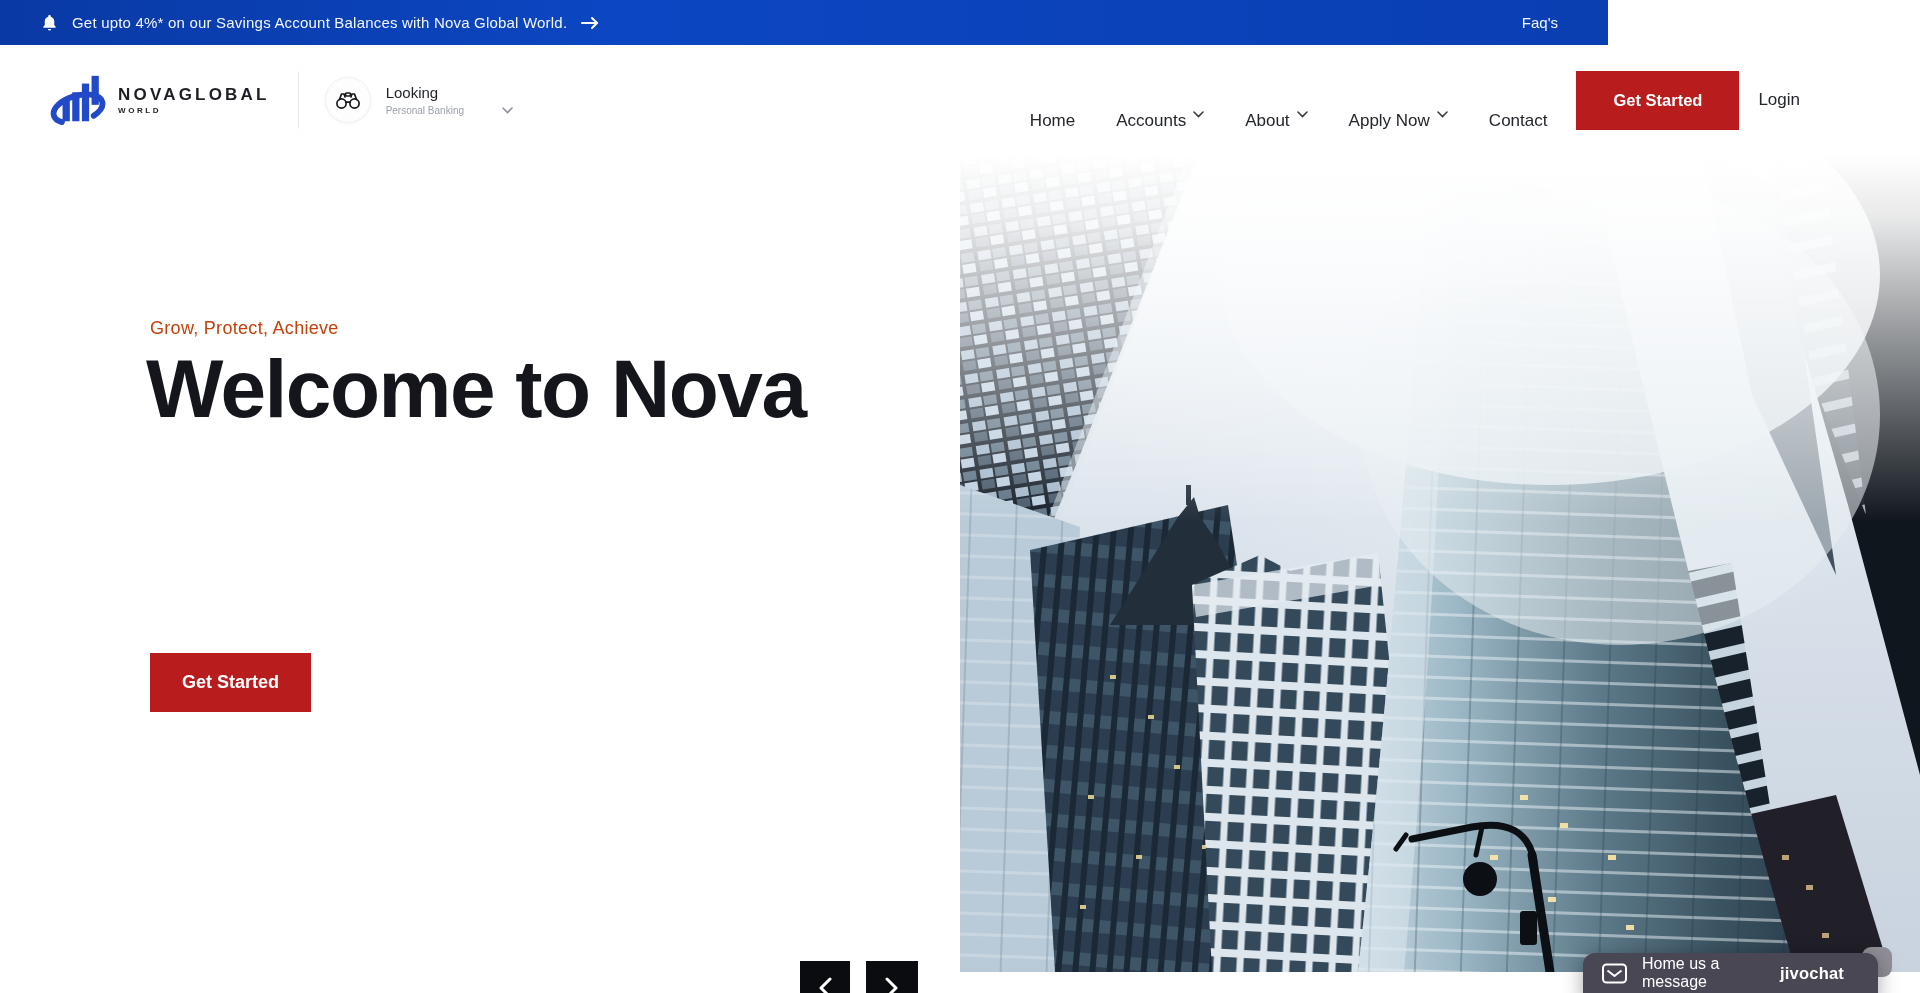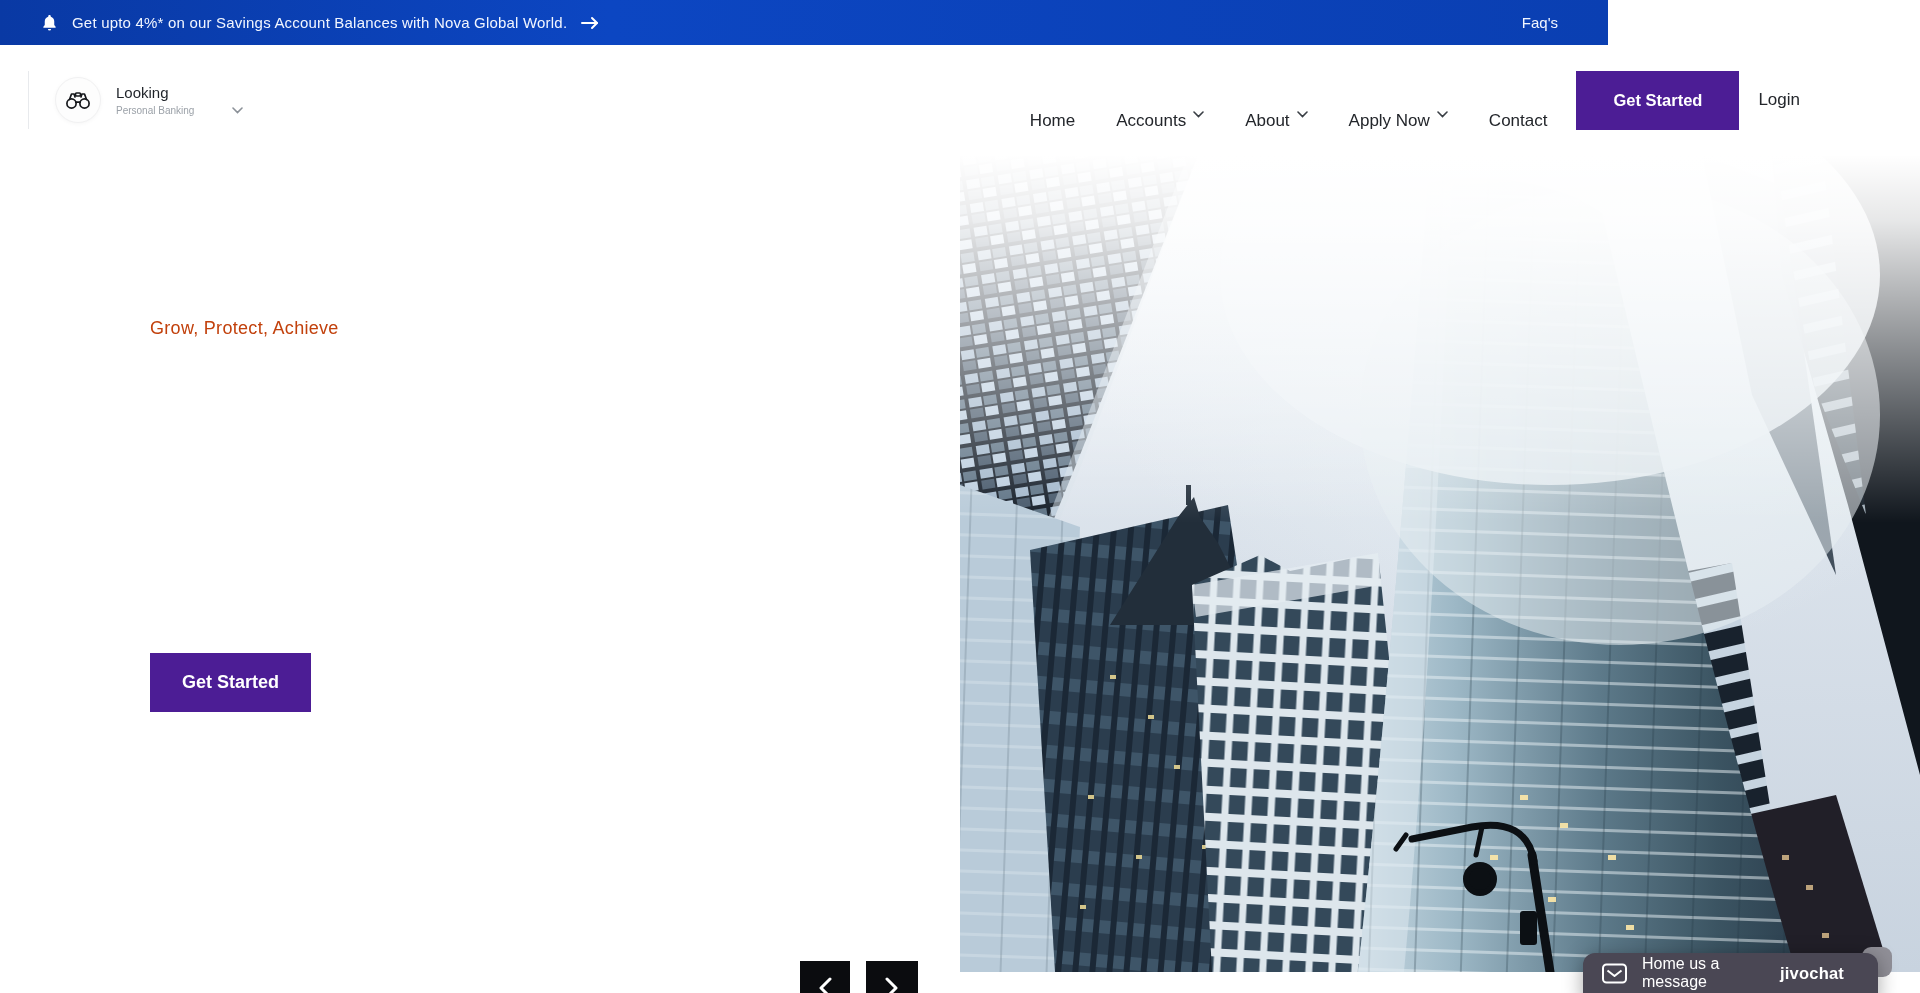--- a/index.html
+++ b/index.html
@@ -29,21 +29,21 @@
     border:1px solid #f1f1f2; box-shadow:0 1px 4px rgba(0,0,0,.04);
     display:flex; align-items:center; justify-content:center; }
   .selector-texts { display:flex; flex-direction:column; gap:4px; }
   .selector-label { font-size:15px; color:#1f2329; }
   .selector-value-row { display:flex; align-items:center; gap:38px; }
   .selector-value { font-size:10px; color:#9ba1a8; }
 
   .nav { display:flex; align-items:center; gap:41px; margin-left:auto; margin-right:120px; }
   .nav-link { display:flex; align-items:flex-start; gap:7px; font-size:17px; font-weight:500;
     color:#23262b; cursor:pointer; white-space:nowrap;margin-top:42px; }
-  .btn-dark { background:#4c1d95; color:#ffffff; border:none; cursor:pointer;
+  .btn-dark { background:#b91c1c; color:#ffffff; border:none; cursor:pointer;
     font-family:"Liberation Sans",sans-serif; }
   .header-cta { font-size:16.5px; font-weight:600; padding:20px 37px; margin-left:-12px; margin-right:-22px; }
   .login { font-size:17px; font-weight:500; color:#23262b; cursor:pointer; }
 
   
   .hero { position:absolute; left:0; top:155px; width:1920px; height:838px; background:#ffffff; overflow:hidden; }
   .eyebrow { position:absolute; left:150px; top:163px; font-size:18px; color:#c2410c; letter-spacing:.3px; }
   .hero-title { position:absolute; left:146px; top:187px; font-size:82px; line-height:1.14;
     font-weight:700; letter-spacing:-1.5px; color:#14161b; }
   .hero-desc { position:absolute; left:150px; top:397px; width:680px; font-size:20px;
@@ -83,20 +83,38 @@
       <svg width="20" height="14" viewBox="0 0 20 14" fill="none" stroke="#ffffff" stroke-width="2" stroke-linecap="round" stroke-linejoin="round">
         <path d="M2 7h15"></path>
           <path d="M12 2l5 5-5 5"></path>
       </svg>
     </span>
   </div>
   <div class="topbar-faqs">Faq's</div>
 </div>
 
 <div class="header">
+  <div class="brand">
+    <span style="display:flex;">
+      <svg width="58" height="52" viewBox="0 0 60 52">
+        <g fill="#2149c8">
+          <rect x="13" y="26" width="7.5" height="22"></rect>
+          <rect x="23" y="18" width="7.5" height="30"></rect>
+          <rect x="33" y="9" width="7.5" height="39"></rect>
+          <rect x="43" y="1" width="7.5" height="47" opacity="0"></rect>
+        </g>
+        <rect x="43" y="1" width="7.5" height="30" fill="#2149c8"></rect>
+        <ellipse cx="29" cy="35" rx="26" ry="13.5" fill="none" stroke="#2149c8" stroke-width="6" transform="rotate(-16 29 35)" stroke-dasharray="100 34" stroke-dashoffset="-52" stroke-linecap="round"></ellipse>
+      </svg>
+    </span>
+    <span class="brand-text">
+      <span class="brand-name">NOVAGLOBAL</span>
+      <span class="brand-world">WORLD</span>
+    </span>
+  </div>
 
   <div class="header-divider"></div>
 
   <div class="selector">
     <span class="selector-circle">
       <svg width="26" height="22" viewBox="0 0 26 22" fill="none" stroke="#16181c" stroke-width="1.7" stroke-linecap="round" stroke-linejoin="round">
         <circle cx="6.5" cy="14.5" r="4.6"></circle>
         <circle cx="19.5" cy="14.5" r="4.6"></circle>
         <path d="M10.8 13.2h4.4"></path>
         <path d="M4.5 10.5l2-5.5h2.6l.9 3"></path>
@@ -269,21 +287,21 @@
       <path d="M574 706 Q566 662 512 672 L452 684" stroke-width="7"></path>
       <path d="M522 672 L516 700" stroke-width="5"></path>
       <circle cx="520" cy="724" r="14" stroke-width="6" fill="#0c1014"></circle>
       <path d="M446 680 l-10 14" stroke-width="5"></path>
     </g>
     <rect x="560" y="756" width="17" height="34" rx="3" fill="#0c1014"></rect>
   </svg>
 
   <div class="eyebrow">Grow, Protect, Achieve</div>
   <h1 class="hero-title">
-    <br>
+    <span>Welcome to Nova</span><br>
   </h1>
   <button class="btn-dark hero-cta">Get Started</button>
 
   <button class="slider-btn slider-prev">
     <span style="display:flex;">
       <svg width="14" height="22" viewBox="0 0 14 22" fill="none" stroke="#ffffff" stroke-width="3" stroke-linecap="round" stroke-linejoin="round">
           <path d="M12 2L3 11l9 9"></path>
         </svg>
     </span>
   </button>

